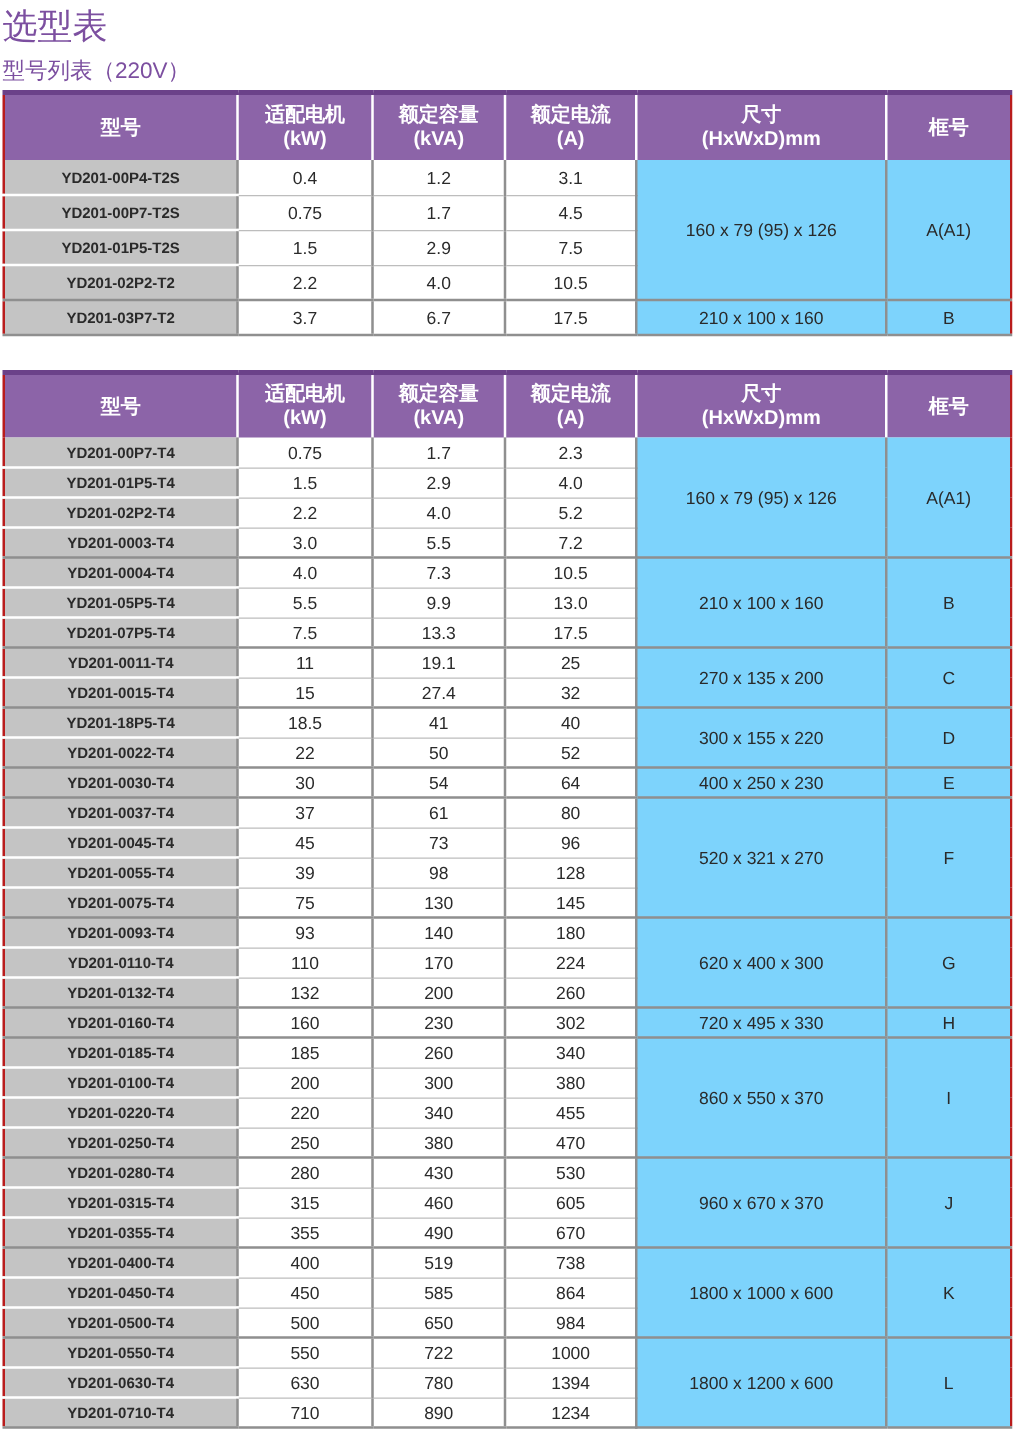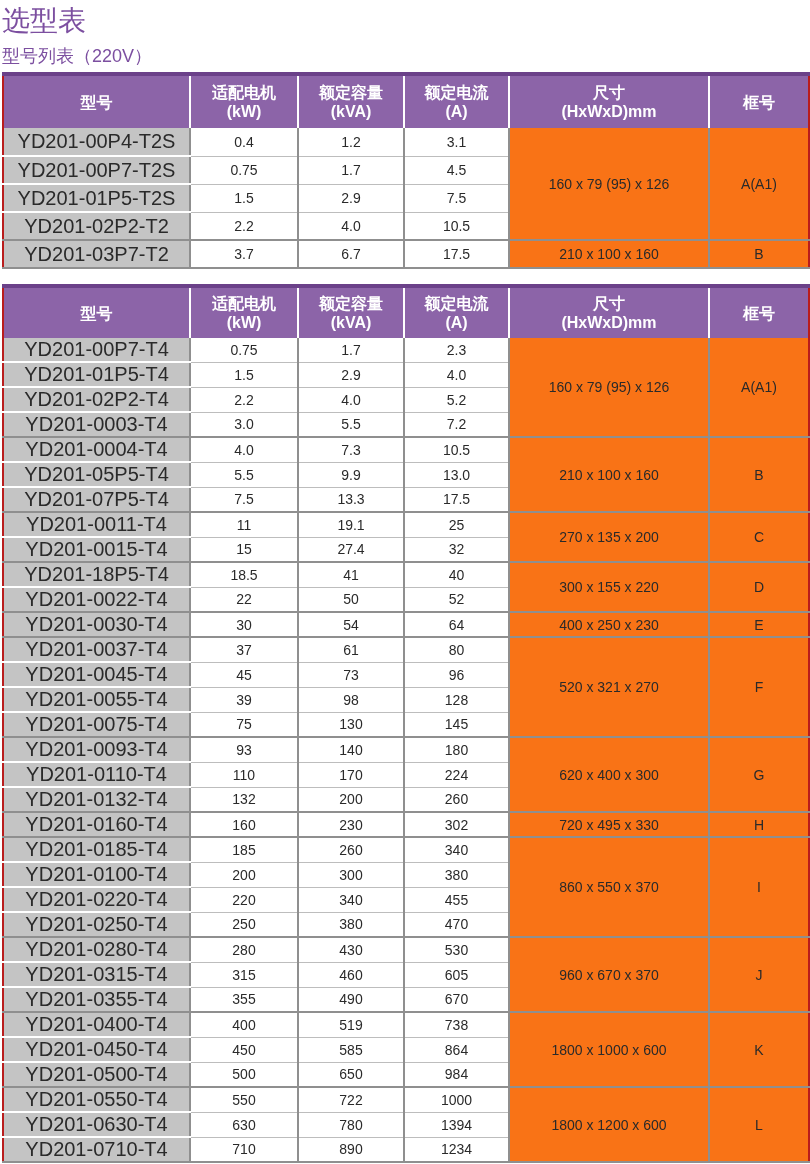--- a/index.html
+++ b/index.html
@@ -16,21 +16,21 @@
     margin:2px 0 8px 0;
     line-height:1.2;
   }
   .subtitle{
     color:#7c4fa0;
     font-size:18px;
     font-weight:normal;
     margin:0 0 5px 0;
     line-height:1.2;
   }
-  .tbl-section{margin-bottom:15px;}
+  .tbl-section{margin-bottom:27px;}
   table{
     border-collapse:collapse;
     table-layout:fixed;
     width:806px;
     border:2px solid #b91c1c;
   }
   col.c-model{width:187px;}
   col.c-kw{width:108px;}
   col.c-kva{width:106px;}
   col.c-amp{width:105px;}
@@ -56,28 +56,28 @@
     vertical-align:middle;
     color:#2a2a2a;
     font-size:14px;
     border-left:2px solid #8f8f8f;
     padding:0;
   }
   .t220 tr.data{height:28px;}
   .t380 tr.data{height:24px;}
   td.model{
     background:#c4c4c4;
-    font-weight:normal;
-    font-size:20px;
+    font-weight:bold;
+    font-size:12px;
     border-left:none;
     border-bottom:2px solid #ffffff;
   }
   td.num{border-bottom:1px solid #bdbdbd;}
   td.dim,td.frame{
-    background:#f97316;
+    background:#7dd3fc;
     border-bottom:2px solid #8f8f8f;
     font-size:14px;
   }
   tr.group-end td{border-bottom:2px solid #8f8f8f;}
 </style>
 </head>
 <body>
 
 <div class="page">
 

